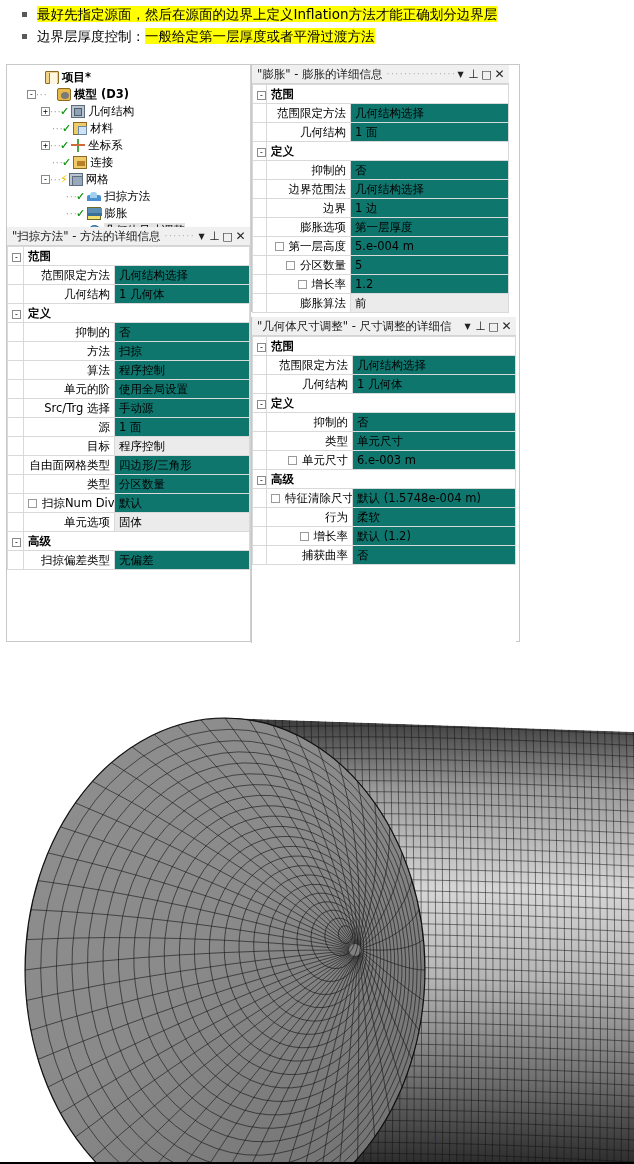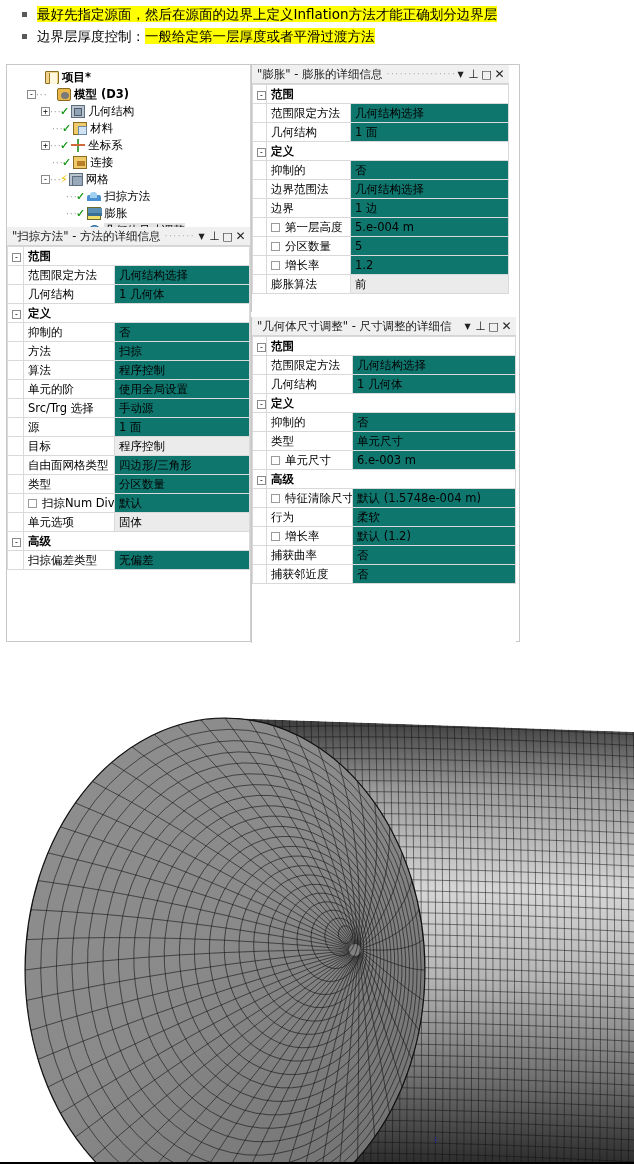--- a/index.html
+++ b/index.html
@@ -104,21 +104,21 @@
   td.grp {
     background:#ffffff; font-weight:bold; border-left:none; border-right:1px solid #d9d9d9;margin-left:12px;
   }
   td.grpexp {
     width: 16px; border:none; text-align:center; background:#fff; padding:0;
   }
   .minibox {
     display:inline-block; width:9px; height:9px; border:1px solid #8a8a8a; background:#fff;
     font-size:8px; line-height:7px; text-align:center; font-family:"DejaVu Sans Mono", monospace;
   }
-  td.key { background:#ffffff; }
+  td.key { background:#ffffff;text-align:right; }
   td.val { background:#0f766e; }
   td.val.ro { background:#ebebeb; }
   .cb { display:inline-block; width:9px; height:9px; border:1px solid #9a9a9a; background:#fff; margin-right:5px; vertical-align:-1px; }
 
   
   .mesh-wrap { position:absolute; left:0; top:650px; width:634px; height:514px; overflow:hidden; background:#fff; }
   .mesh-svg { position:absolute; left:0; top:0; }
   .caret-mark { position:absolute; right:197px; bottom:22px; color:#2020c0; font-size:9px; line-height:4px; }
   .bottom-rule { position:absolute; left:0; bottom:0; width:634px; height:2px; background:#000; }
 </style>
@@ -369,20 +369,25 @@
             <td class="key"><span>边界范围法</span></td>
             <td class="val">几何结构选择</td>
           </tr>
           <tr>
             <td class="grpexp"></td>
             <td class="key"><span>边界</span></td>
             <td class="val">1 边</td>
           </tr>
           <tr>
             <td class="grpexp"></td>
+            <td class="key"><span>膨胀选项</span></td>
+            <td class="val">第一层厚度</td>
+          </tr>
+          <tr>
+            <td class="grpexp"></td>
             <td class="key"><span class="cb"></span><span>第一层高度</span></td>
             <td class="val">5.e-004 m</td>
           </tr>
           <tr>
             <td class="grpexp"></td>
             <td class="key"><span class="cb"></span><span>分区数量</span></td>
             <td class="val">5</td>
           </tr>
           <tr>
             <td class="grpexp"></td>
@@ -462,25 +467,20 @@
             <td class="val">柔软</td>
           </tr>
           <tr>
             <td class="grpexp"></td>
             <td class="key"><span class="cb"></span><span>增长率</span></td>
             <td class="val">默认 (1.2)</td>
           </tr>
           <tr>
             <td class="grpexp"></td>
             <td class="key"><span>捕获曲率</span></td>
-            <td class="val">否</td>
-          </tr>
-          <tr>
-            <td class="grpexp"></td>
-            <td class="key"><span>捕获邻近度</span></td>
             <td class="val">否</td>
           </tr>
         </tbody>
       </table>
   </div>
 </div>
 
 <div class="mesh-wrap">
   <svg class="mesh-svg" width="634" height="514" viewBox="0 0 634 514">
     <defs>

